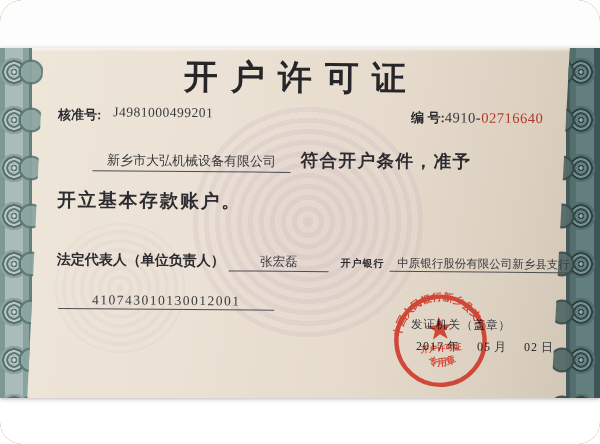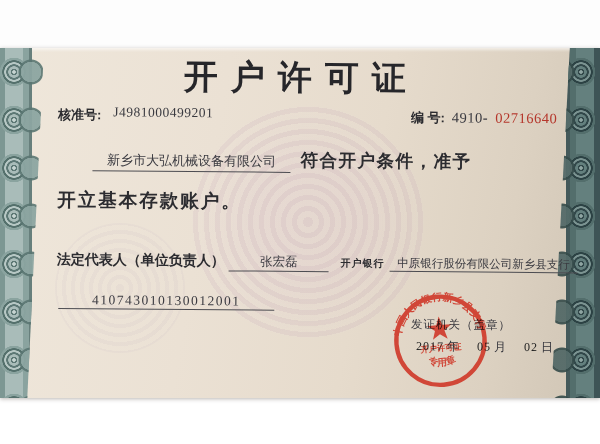--- a/index.html
+++ b/index.html
@@ -1,17 +1,17 @@
 <!DOCTYPE html>
 <html><head>
 <meta charset="utf-8">
 <style>
   html,body{margin:0;padding:0;background:#ffffff;}
   .page{position:relative;width:600px;height:444px;overflow:hidden;background:#a16207;
-        font-family:"Liberation Sans",sans-serif;}
+        font-family:"Liberation Sans",sans-serif;border-radius:22px;}
   
   .cert{position:absolute;left:0;top:48px;width:600px;height:350px;overflow:hidden;
         background:linear-gradient(100deg,#efe7db 0%,#ebe1d4 35%,#e6dbcc 60%,#dcd1c1 82%,#cfc4b4 100%);
         box-shadow:0 1px 4px rgba(60,50,40,.35), inset 0 2px 3px rgba(255,255,255,.6);}
   .tilt{position:absolute;inset:0;transform:rotate(.5deg);}
   
   .strip{position:absolute;top:0;height:100%;}
   .strip-left{left:0;width:44px;
     clip-path:polygon(0 0,100% 0,62% 100%,0 100%);
     background-image:
@@ -40,21 +40,21 @@
   .title{position:absolute;left:0;right:0;top:7px;margin:0;text-align:center;
          font-size:34px;font-weight:900;color:#26262a;letter-spacing:13px;}
   .lbl{font-weight:700;color:#2c2c30;}
   .serifval{font-family:"Liberation Serif","DejaVu Serif",serif;color:#3a3a40;}
   .fill{display:inline-block;border-bottom:1.5px solid #4d4d52;text-align:center;
         font-family:"Liberation Serif","DejaVu Serif",serif;color:#3a3a40;}
   .row{position:absolute;display:flex;align-items:baseline;white-space:nowrap;}
   .row-approval{left:57px;top:60px;font-size:13px;}
   .row-approval .serifval{margin-left:12px;font-size:13.5px;position:relative;top:-3px;letter-spacing:.5px;}
   .row-serial{left:410px;top:60px;font-size:13px;}
-  .row-serial .serifval{margin-left:7px;font-size:14.5px;letter-spacing:.5px;}
+  .row-serial .serifval{font-size:14.5px;letter-spacing:.5px;}
   .row-serial .red{color:#b5372c;}
   .row-review{left:90px;top:100px;font-size:17.5px;}
   .row-review .lbl{letter-spacing:1.5px;}
   .company{width:198px;font-size:13px;padding-bottom:1px;margin:0 10px 0 2px;}
   .row-line2{left:57px;top:141px;font-size:18.5px;letter-spacing:2px;}
   .row-legal{left:57px;top:194px;font-size:14px;}
   .name{width:100px;font-size:12.5px;margin:12px 12px 0 4px;}
   .banklbl{font-size:10px;letter-spacing:1px;}
   .bankname{width:188px;font-size:11.5px;margin-left:5px;}
   .row-account{left:57px;top:246px;font-size:15px;}

